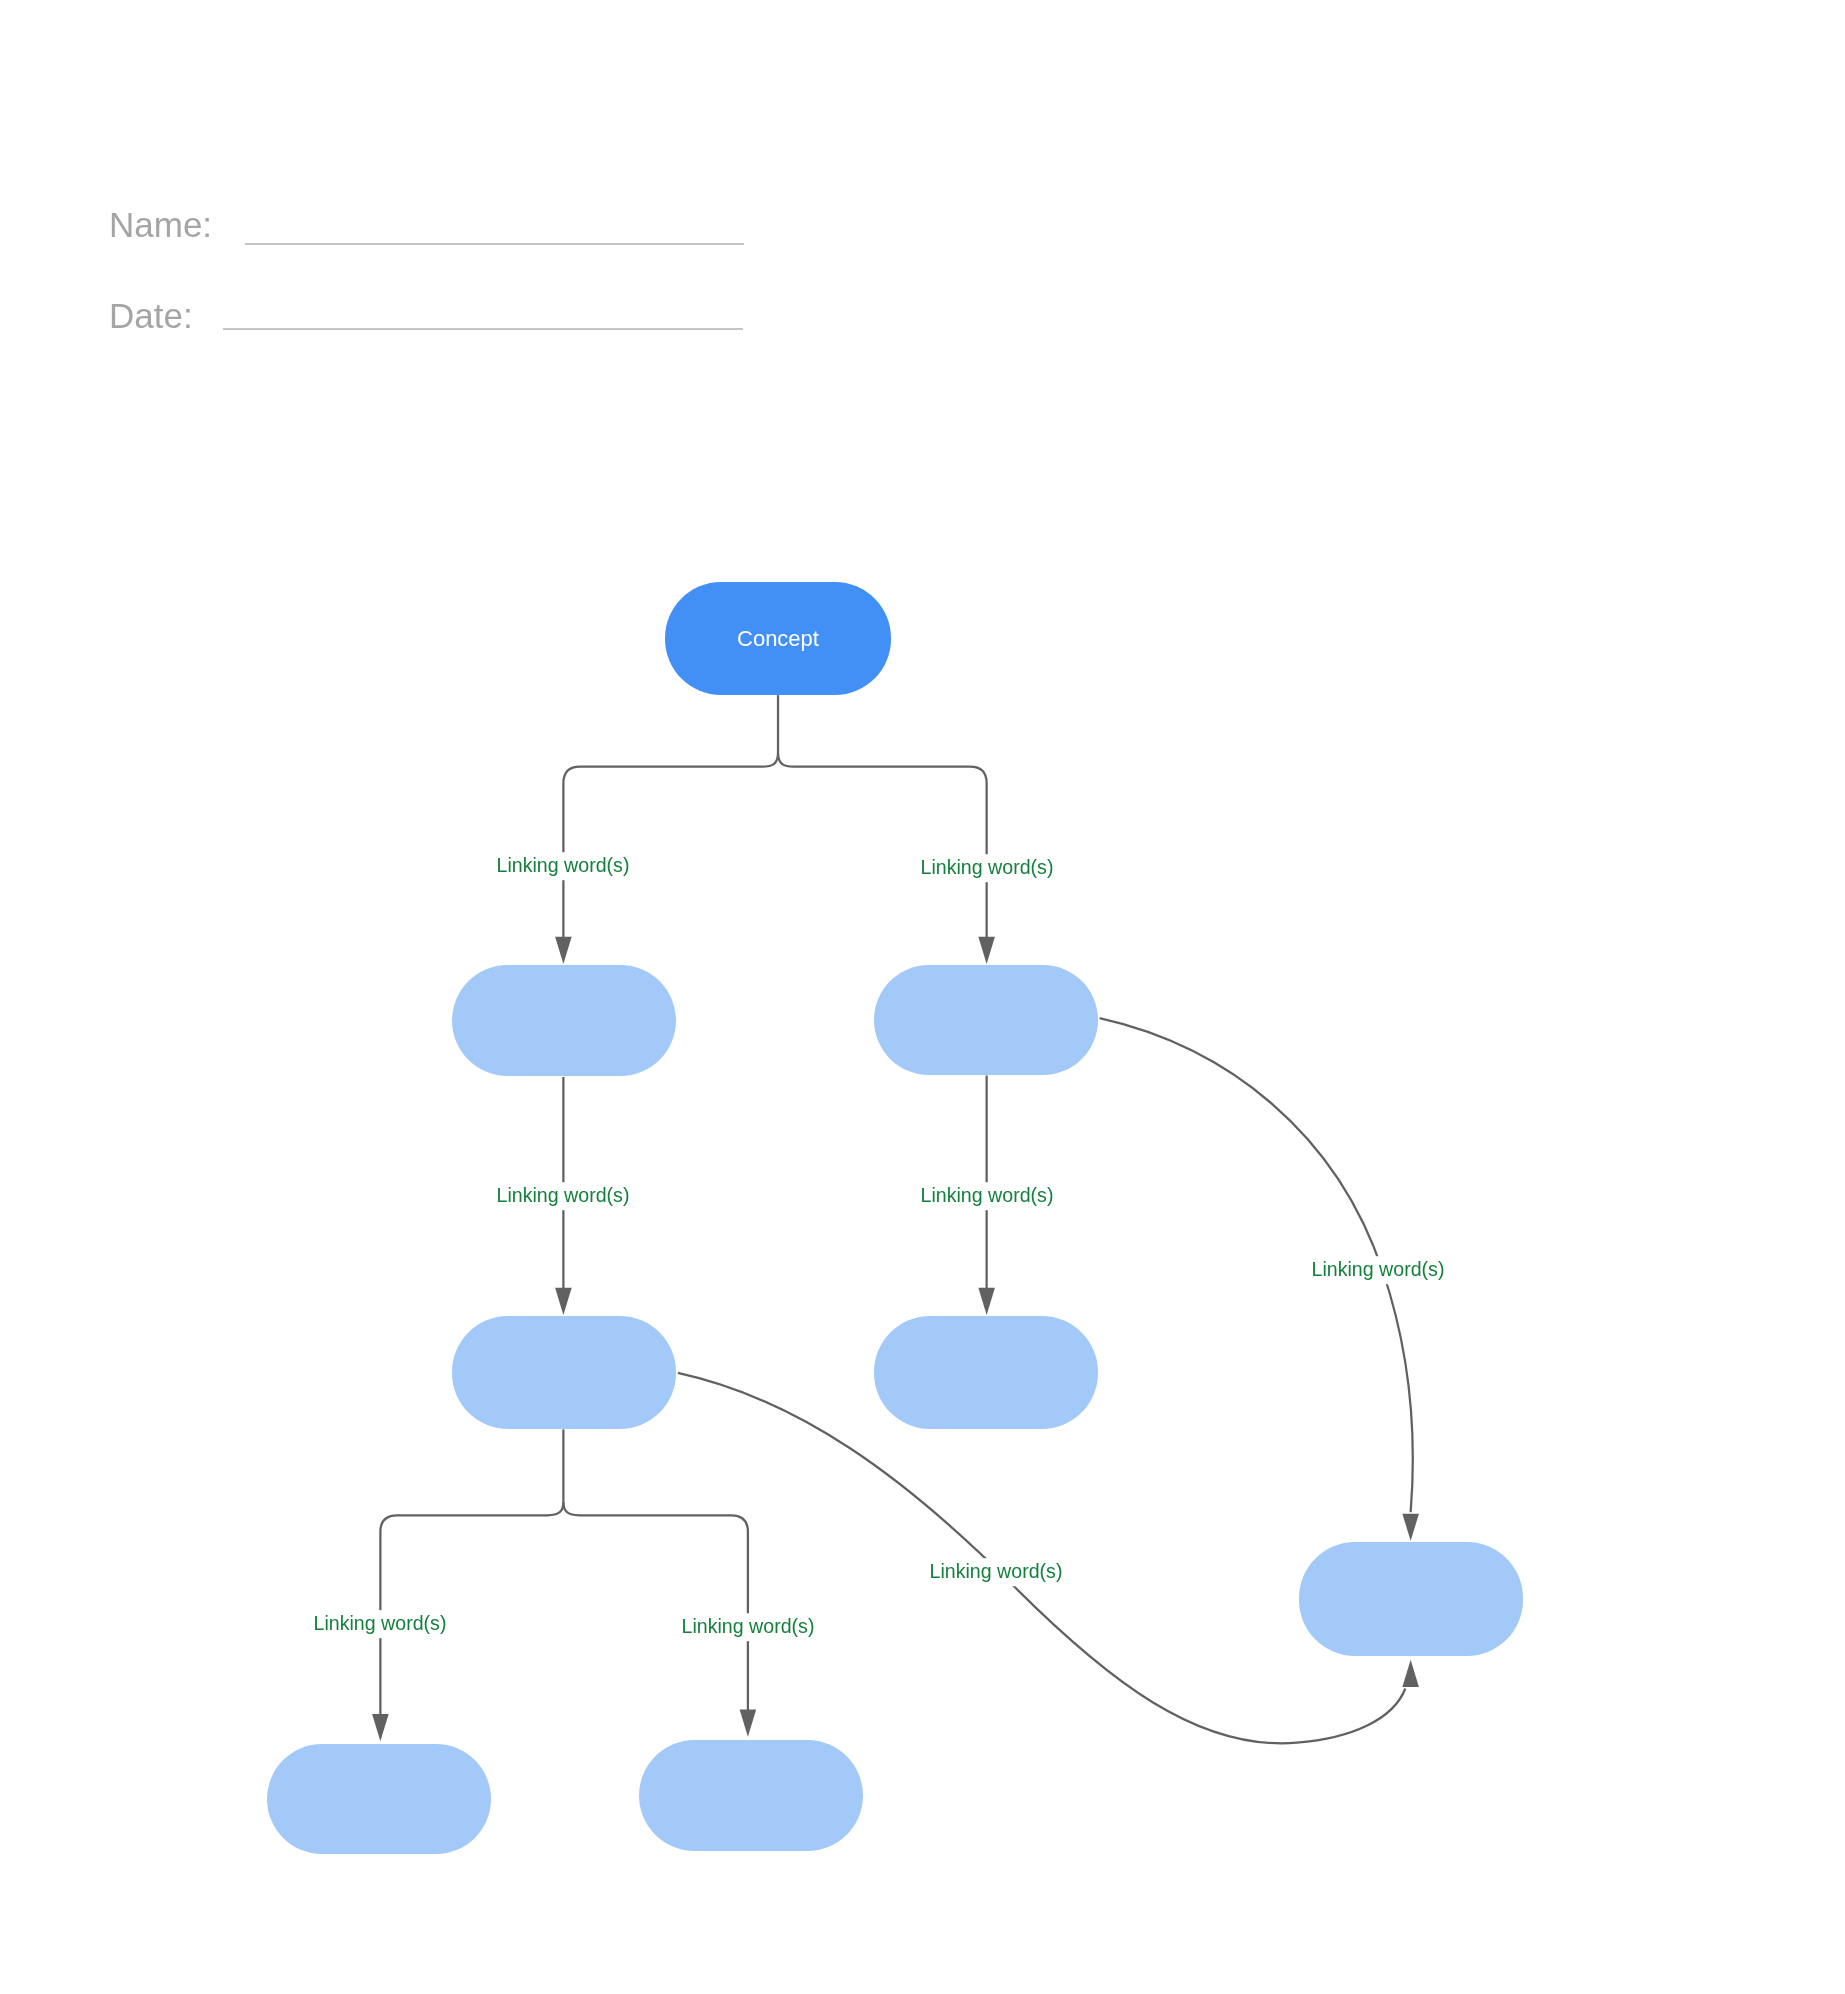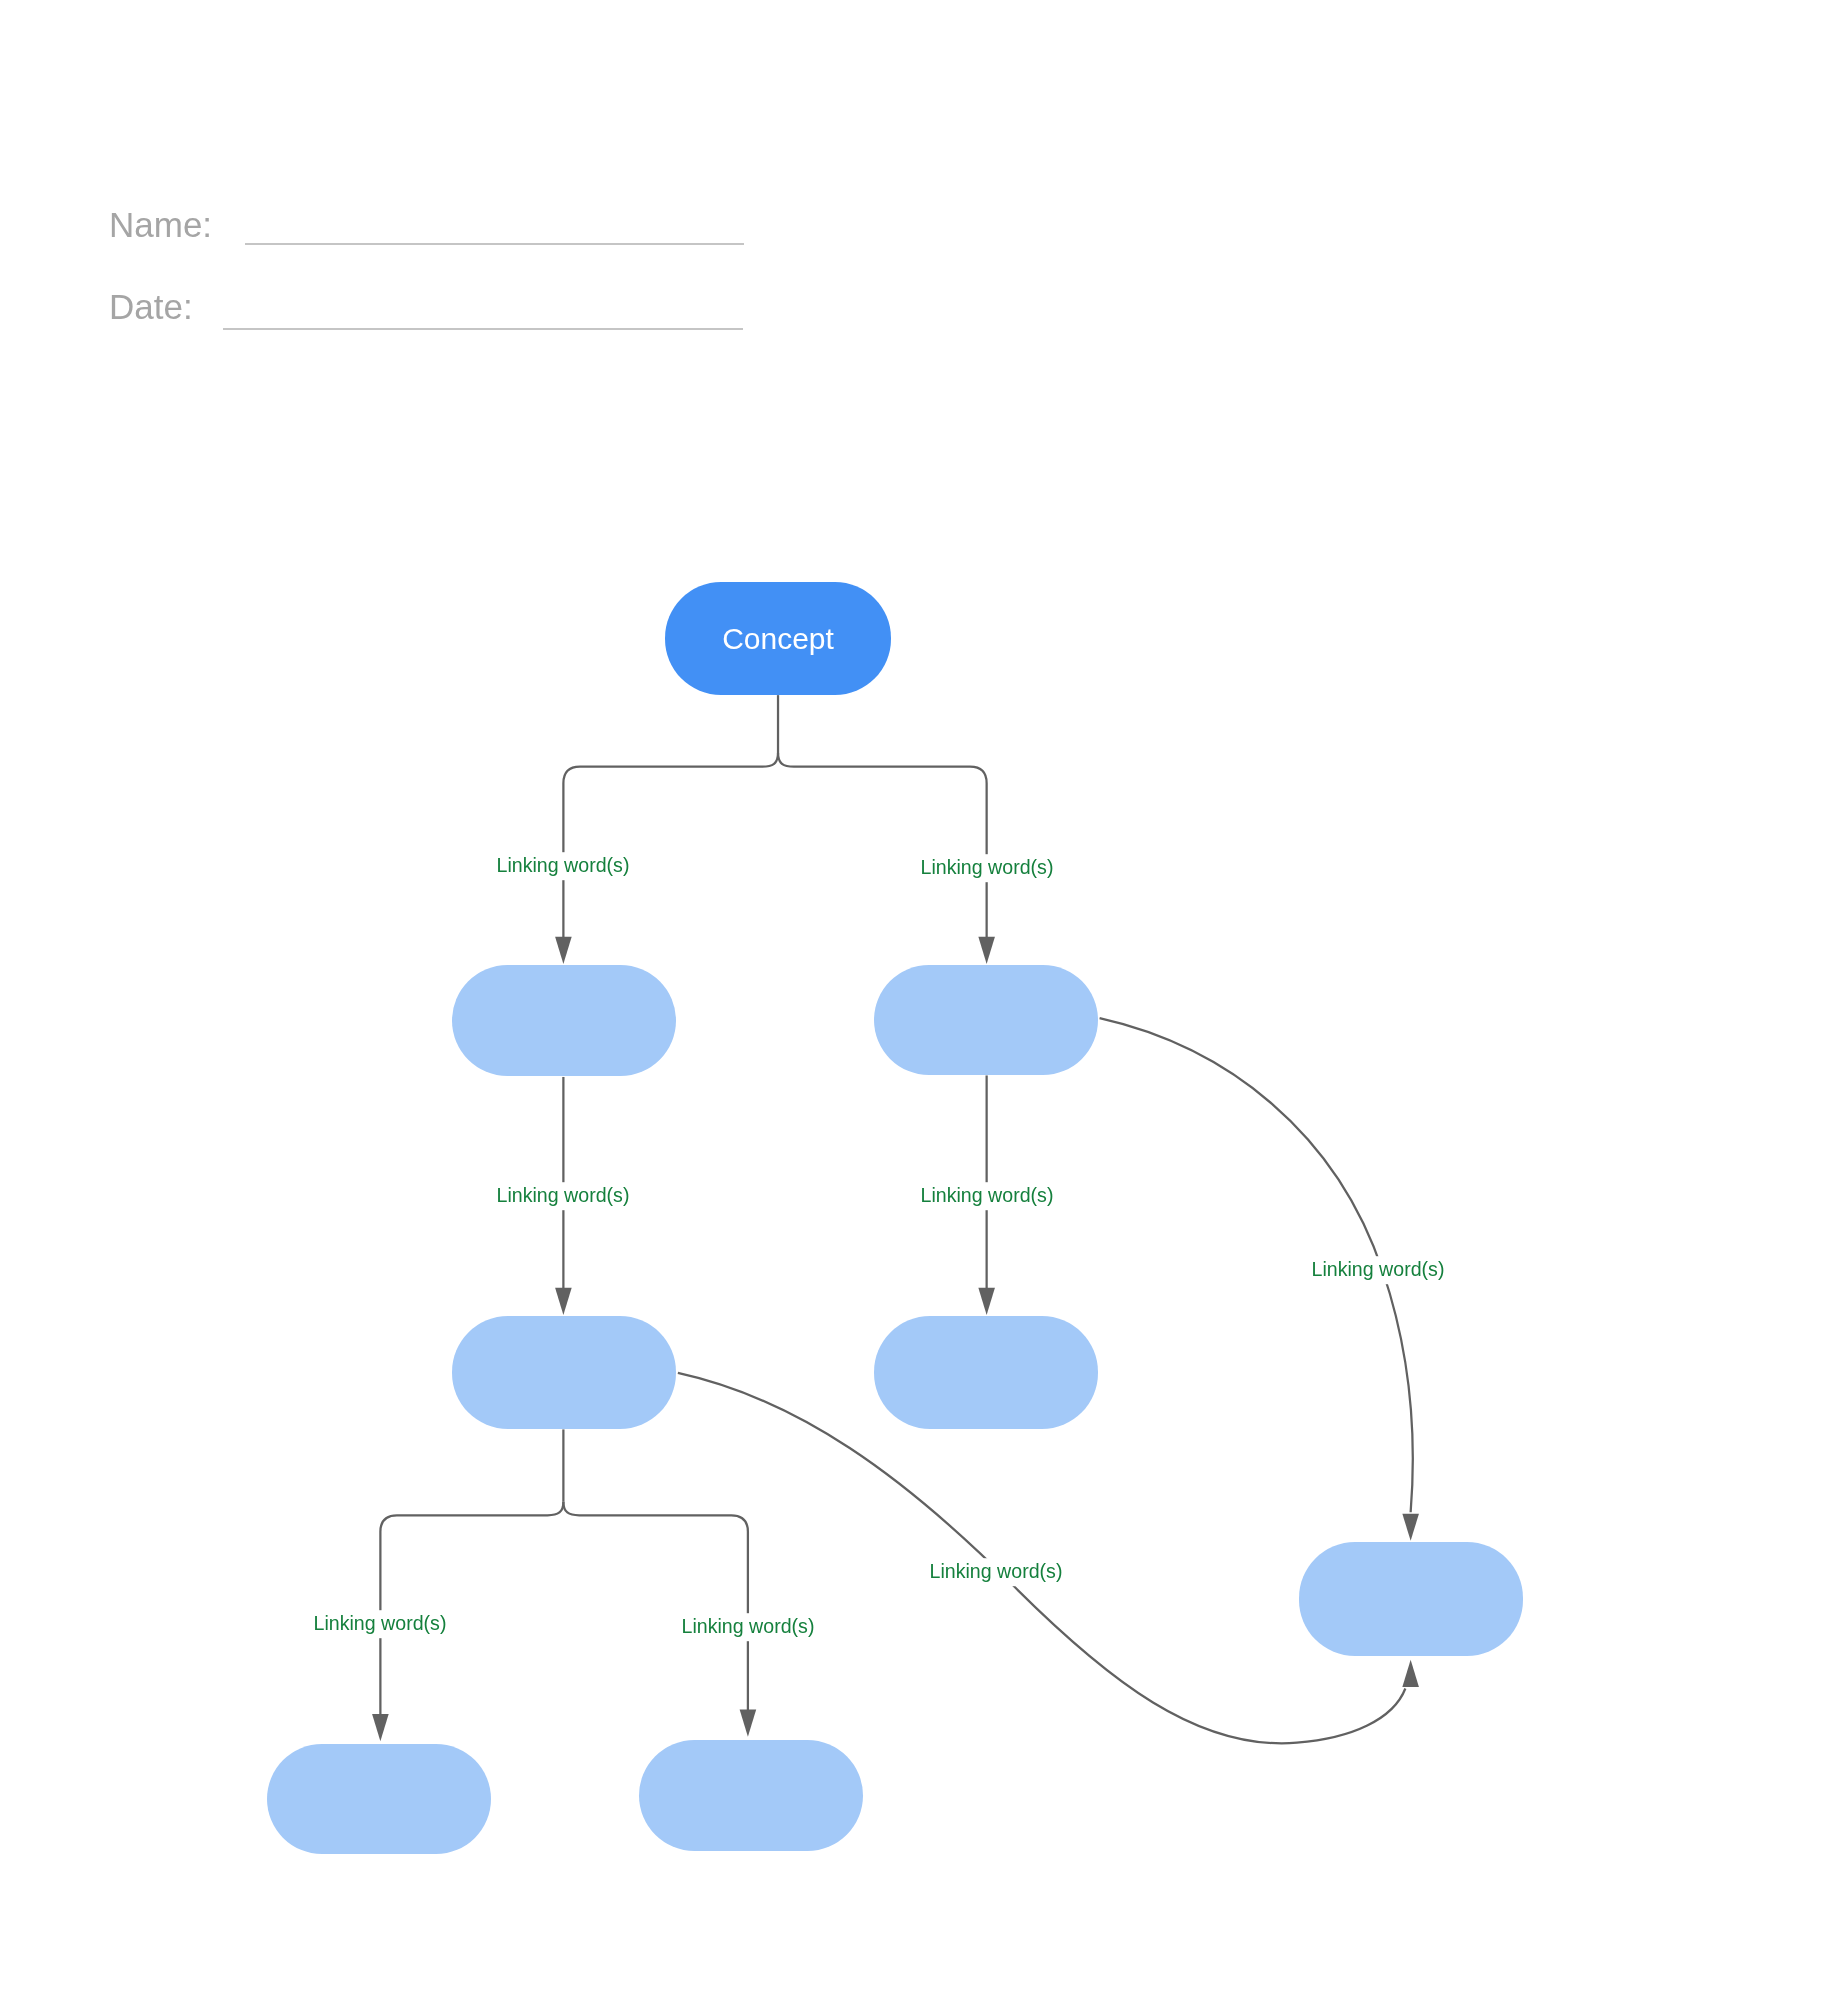--- a/index.html
+++ b/index.html
@@ -3,33 +3,33 @@
 <meta charset="utf-8">
 <style>
   html,body{margin:0;padding:0;background:#ffffff;}
   body{font-family:"Liberation Sans","DejaVu Sans",sans-serif;}
   .page{position:relative;width:1846px;height:1995px;background:#ffffff;overflow:hidden;}
 
   
   .title{position:absolute;left:103px;top:89px;font-size:56px;font-weight:bold;color:#a5a5a5;letter-spacing:0.8px;}
   .field-label{position:absolute;font-size:35px;font-weight:normal;color:#a5a5a5;}
   .field-label.name{left:109px;top:205px;}
-  .field-label.date{left:109px;top:287px;}
+  .field-label.date{left:109px;top:296px;}
   .field-line{position:absolute;height:0;border-bottom:2.3px solid #c5c5c5;}
   .field-line.name{left:245px;top:243px;width:499px;}
   .field-line.date{left:223px;top:328px;width:520px;}
 
   
   svg.wires{position:absolute;left:0;top:0;}
   path.wire{fill:none;stroke:#616161;stroke-width:3;}
   polygon.arrow{fill:#616161;stroke:none;}
 
   .node{position:absolute;border-radius:56px;background:#a3c9f8;display:flex;align-items:center;justify-content:center;}
   .node.root{background:#4290f5;}
-  .node-label{color:#ffffff;font-size:30px;}
+  .node-label{color:#ffffff;font-size:22px;}
 
   .link-label{position:absolute;transform:translate(-50%,-50%);background:#ffffff;
               padding:2.3px 6.8px;font-size:19.6px;color:#15803d;white-space:nowrap;}
 </style>
 </head>
 <body>
 
 <div class="page">
 
 

